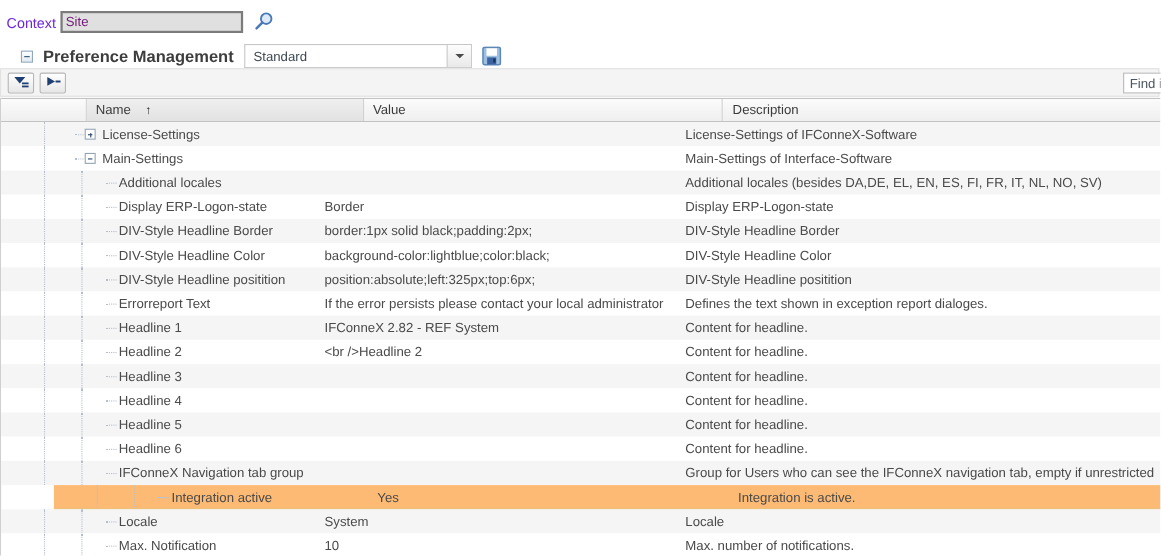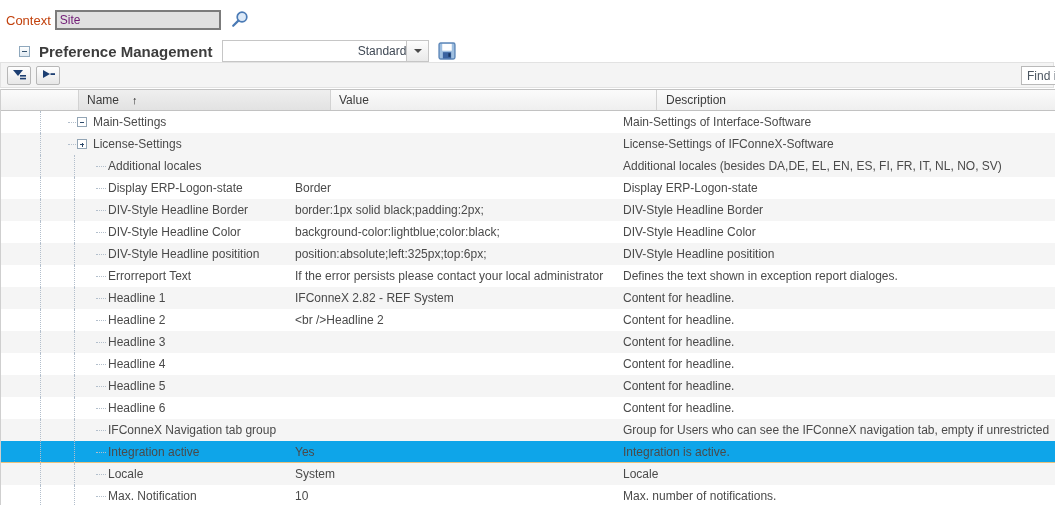--- a/index.html
+++ b/index.html
@@ -2,32 +2,32 @@
 <html><head>
 <meta charset="utf-8">
 <style>
   * { margin:0; padding:0; box-sizing:border-box; }
   html,body { width:1055px; height:505px; overflow:hidden; background:#fff;
               font-family:"Liberation Sans", sans-serif; }
   body { position:relative; }
 
   
   .context-bar { position:absolute; top:9px; left:6px; height:22px; display:flex; align-items:center; }
-  .context-label { font-size:13px; color:#c2410c; margin-right:4px;text-align:right; }
+  .context-label { font-size:13px; color:#6d28d9; margin-right:4px;text-align:right; }
   .context-input { width:166px; height:20px; background:#e0e0e0; border:2px solid #7b7b7b;
                    font-family:"Liberation Sans",sans-serif; font-size:12px; color:#701a75; padding:1px 3px; }
   .search-btn { margin-left:9px; width:20px; height:20px; background:none; border:none; cursor:pointer; padding:0; }
 
   
   .pref-row { position:absolute; top:40px; left:19px; display:flex; align-items:center; }
   .minus-box { width:11px; height:11px; border:1px solid #8fa8bd; background:linear-gradient(#ffffff,#dfe9f1);
                position:relative; flex:none; }
   .minus-box::before { content:""; position:absolute; left:2px; right:2px; top:4px; height:1px; background:#33536f; }
   .pref-title { font-size:15px; font-weight:bold; color:#3d3d3d; margin:0 10px 0 9px; }
-  .combo { display:flex; width:207px; height:22px; border:1px solid #c6c6c6; background:#fff; align-items:stretch;text-align:right; }
+  .combo { display:flex; width:207px; height:22px; border:1px solid #c6c6c6; background:#fff; align-items:stretch; }
   .combo-text { flex:1; font-size:12px; color:#3f4854; line-height:20px; padding-left:7px; overflow:hidden; }
   .combo-btn { width:22px; border:none; border-left:1px solid #c6c6c6; background:linear-gradient(#fdfdfd,#e9e9e9);
                display:flex; align-items:center; justify-content:center; cursor:pointer; }
   .combo-arrow { width:0; height:0; border-left:4px solid transparent; border-right:4px solid transparent;
                  border-top:4px solid #4a4a4a; }
   .save-btn { margin-left:9px; width:18px; height:18px; border:none; background:none; padding:0; cursor:pointer; }
 
   
   .toolbar { position:absolute; top:62px; left:0; width:1054px; height:26px; background:#f4f4f4;
              border:1px solid #e2e2e2; }
@@ -44,21 +44,21 @@
   .grid-header { display:flex; height:22px; border-top:1px solid #c2c2c2; border-bottom:1px solid #c2c2c2;
                  background:linear-gradient(#fbfbfb,#efefef); font-size:12px; color:#3b3b3b; line-height:20px;padding-left:44px; }
   .h-gutter { width:34px; border-right:1px solid #d2d2d2; }
   .h-name   { width:252px; border-right:1px solid #d2d2d2; background:linear-gradient(#efefef,#e2e2e2); padding-left:8px; }
   .h-value  { width:326px; border-right:1px solid #d2d2d2; padding-left:8px; }
   .h-desc   { flex:1; padding-left:9px; }
   .sort-arrow { margin-left:13px; font-size:11px; color:#1f1f1f; }
 
   .rows .row { display:flex; height:22px; line-height:22px; font-size:12px; color:#4a4a4a; background:#fff; }
   .rows .row.striped { background:#f5f5f5; }
-  .rows .row.highlight { background:#0ea5e9; border-bottom:1px solid #eac17c; }
+  .rows .row.highlight { background:#fdba74; border-bottom:1px solid #eac17c;margin-left:48px; }
   .c-name { width:286px; position:relative; overflow:hidden; white-space:nowrap; }
   .c-value { width:327px; padding-left:8px; overflow:hidden; white-space:nowrap; }
   .c-desc { flex:1; padding-left:9px; overflow:hidden; white-space:nowrap; }
 
   .vguide { position:absolute; top:0; bottom:0; width:0; border-left:1px dotted #b3bfcc; }
   .vg1 { left:39px; } .vg2 { left:73px; }
   .hstub { position:absolute; top:11px; height:0; border-top:1px dotted #b3bfcc; }
   .stub1 { left:67px; width:8px; } .stub2 { left:95px; width:10px; }
   .treebox { position:absolute; left:76px; top:6px; width:10px; height:10px; border:1px solid #93a5b5;
              background:#fff; cursor:pointer; }
@@ -132,43 +132,43 @@
       <span>Name</span><span class="sort-arrow">↑</span>
     </div>
     <div class="h-value">
       <span>Value</span>
     </div>
     <div class="h-desc">
       <span>Description</span>
     </div>
   </div>
   <div class="rows" id="rows">
+      <div class="row striped">
+        <div class="c-name">
+          <span class="vguide vg1"></span>
+          <span class="hstub stub1"></span>
+          <span class="treebox plus"></span>
+          <span class="name-label lvl1">License-Settings</span>
+        </div>
+        <div class="c-value"></div>
+        <div class="c-desc">License-Settings of IFConneX-Software</div>
+      </div>
       <div class="row">
         <div class="c-name">
           <span class="vguide vg1"></span>
           <span class="hstub stub1"></span>
           <span class="treebox minus"></span>
           <span class="name-label lvl1">Main-Settings</span>
         </div>
         <div class="c-value"></div>
         <div class="c-desc">Main-Settings of Interface-Software</div>
       </div>
       <div class="row striped">
         <div class="c-name">
           <span class="vguide vg1"></span>
-          <span class="hstub stub1"></span>
-          <span class="treebox plus"></span>
-          <span class="name-label lvl1">License-Settings</span>
-        </div>
-        <div class="c-value"></div>
-        <div class="c-desc">License-Settings of IFConneX-Software</div>
-      </div>
-      <div class="row striped">
-        <div class="c-name">
-          <span class="vguide vg1"></span>
           <span class="vguide vg2"></span>
           <span class="hstub stub2"></span>
           <span class="name-label lvl2">Additional locales</span>
         </div>
         <div class="c-value"></div>
         <div class="c-desc">Additional locales (besides DA,DE, EL, EN, ES, FI, FR, IT, NL, NO, SV)</div>
       </div>
       <div class="row">
         <div class="c-name">
           <span class="vguide vg1"></span>

